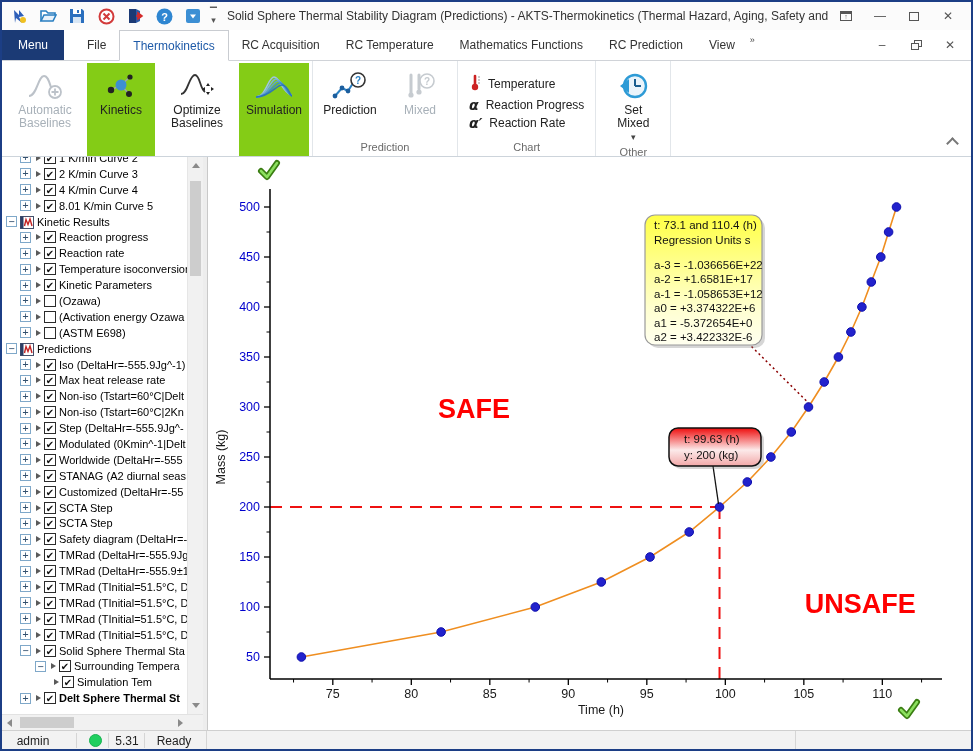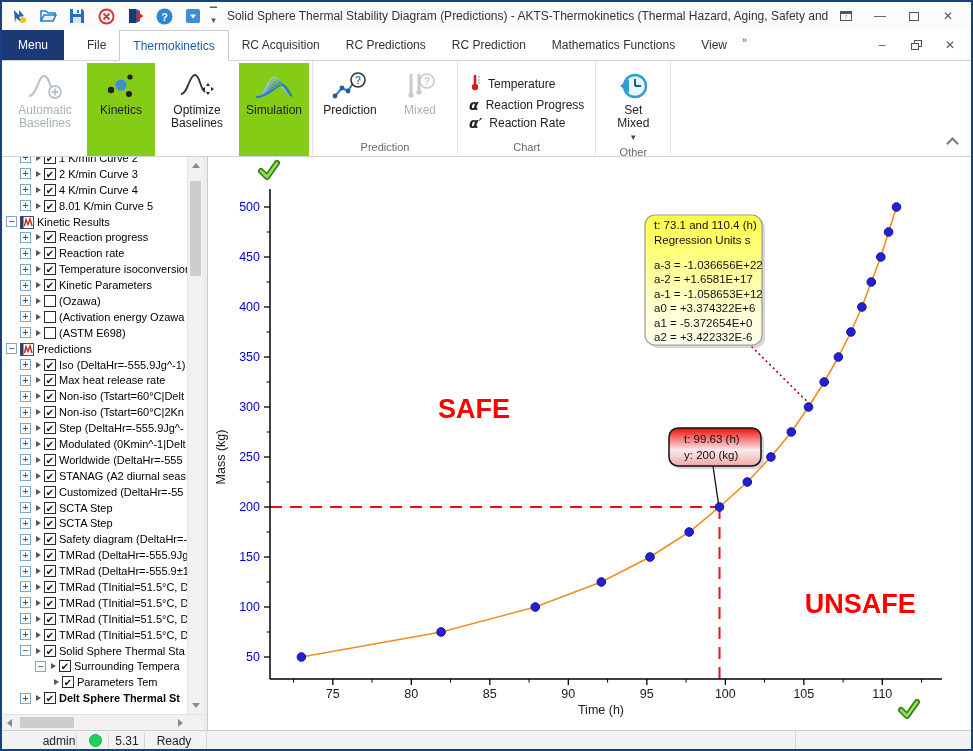--- a/index.html
+++ b/index.html
@@ -138,23 +138,23 @@
       <span class="wbtn">✕</span>
     </div>
   </div>
 
   <div class="tabrow">
     <div class="menutab">Menu</div>
     <div class="tabstrip">
         <span class="tab">File</span>
         <span class="tab active">Thermokinetics</span>
         <span class="tab">RC Acquisition</span>
-        <span class="tab">RC Predictions</span>
+        <span class="tab">RC Temperature</span>
+        <span class="tab">Mathematics Functions</span>
         <span class="tab">RC Prediction</span>
-        <span class="tab">Mathematics Functions</span>
         <span class="tab">View</span>
         <span class="tab-overflow">»</span>
       </div>
     <div class="ribbon-ctrls">
       <span class="wbtn">–</span>
       <span class="wbtn">
           <span class="restore">
             <i></i>
             <i></i>
           </span>
@@ -495,21 +495,21 @@
       </div>
       <div class="trow" style="padding-left: 33px;">
         <span class="ebox">−</span>
         <span class="tarrow"></span>
         <span class="cbox">✔</span>
         <span class="tlabel">Surrounding Tempera</span>
       </div>
       <div class="trow" style="padding-left: 50px;">
         <span class="tarrow"></span>
         <span class="cbox">✔</span>
-        <span class="tlabel">Parameters Tem</span>
+        <span class="tlabel">Simulation Tem</span>
       </div>
       <div class="trow" style="padding-left: 18px;">
         <span class="ebox">+</span>
         <span class="tarrow"></span>
         <span class="cbox">✔</span>
         <span class="tlabel b">Delt Sphere Thermal St</span>
       </div>
     </div>
   <div class="vsb">
     <span class="arr up"></span>
@@ -637,21 +637,21 @@
       </svg>
     </div>
 
   <div class="hsb">
     <span class="arr left"></span>
     <span class="thumb"></span>
     <span class="arr right"></span>
   </div>
 
   <div class="status">
-    <span class="scell" style="left:28px;width:58px;">admin</span>
+    <span class="scell" style="left:2px;width:58px;">admin</span>
     <span class="ssep" style="left:74px;"></span>
     <span class="scell" style="left:80px;width:26px;">
         <span class="sdot"></span>
       </span>
     <span class="ssep" style="left:106px;"></span>
     <span class="scell" style="left:108px;width:34px;">5.31</span>
     <span class="ssep" style="left:142px;"></span>
     <span class="scell" style="left:146px;width:52px;">Ready</span>
     <span class="ssep" style="left:204px;top:0;bottom:0;"></span>
     <span class="ssep" style="left:793px;top:0;bottom:0;"></span>

